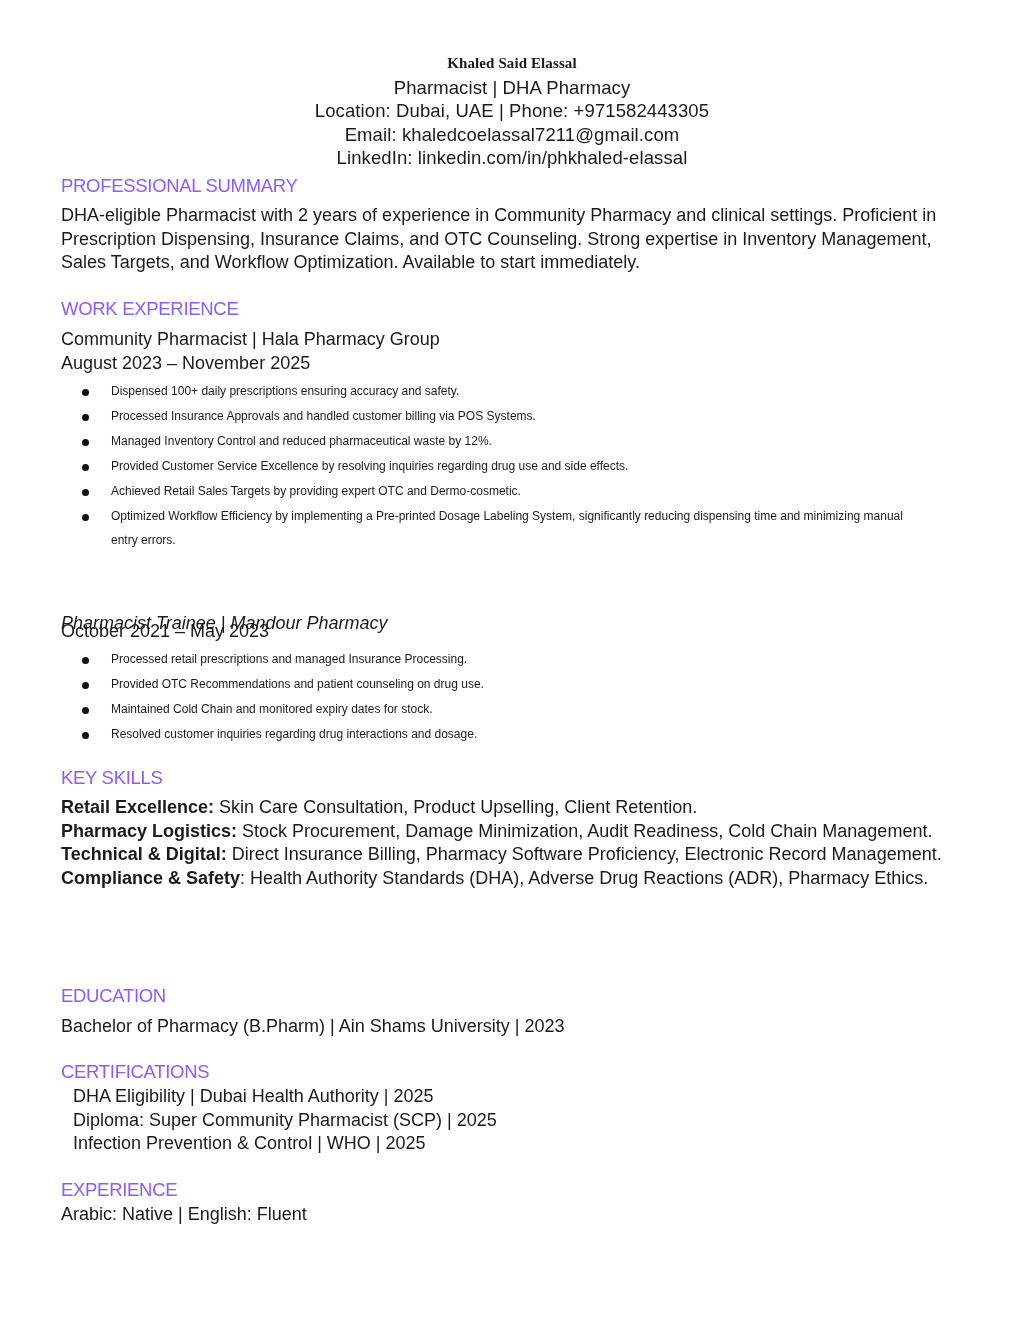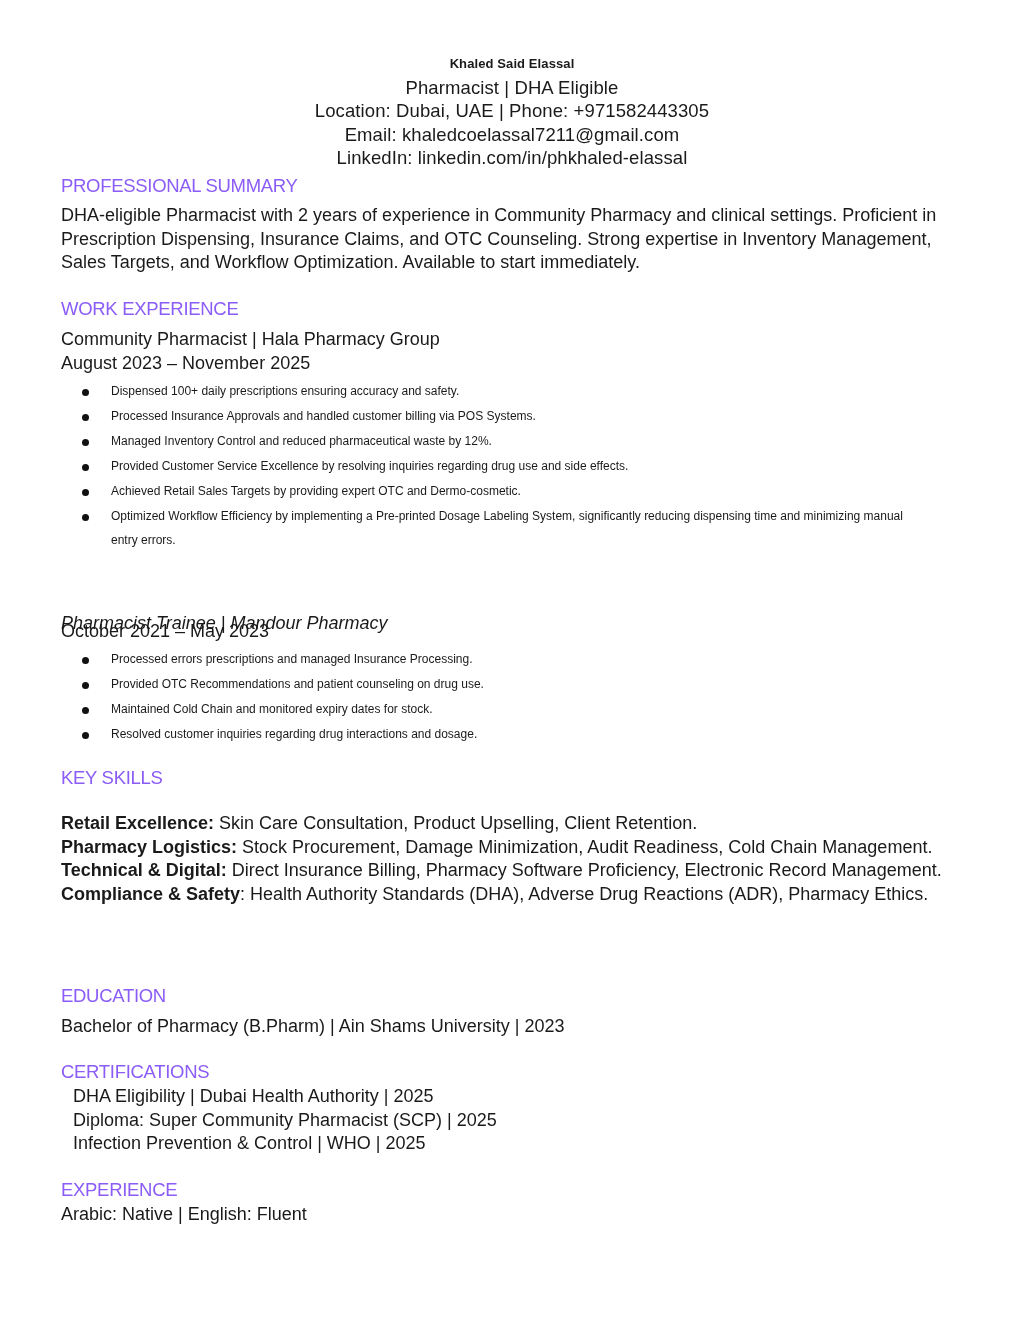--- a/index.html
+++ b/index.html
@@ -3,47 +3,47 @@
   <meta charset="utf-8">
   <style>
     html, body { margin: 0; padding: 0; background: #ffffff; }
     body {
       width: 1024px; height: 1320px; position: relative; overflow: hidden;
       font-family: "Liberation Sans", "DejaVu Sans", sans-serif;
       color: #1a1a1a;
     }
     .header { position: absolute; left: 0; top: 0; width: 1024px; text-align: center; }
     .header .line { font-size: 18.5px; line-height: 23.5px; letter-spacing: 0.1px; }
-    .header .name { font-weight: bold; font-size: 13px; }
+    .header .name { font-weight: bold; font-size: 15px; font-family: Liberation Serif, serif; }
     .section-title {
       position: absolute; left: 61px; font-size: 18.5px; font-weight: normal;
       color: #8b5cf6; letter-spacing: -0.3px; text-transform: none;
     }
     .para { position: absolute; left: 61px; width: 900px; font-size: 18px; line-height: 23.5px; }
     .job-title, .job-dates { position: absolute; left: 61px; font-size: 18px; line-height: 23.5px; }
     ul.bullets {
       position: absolute; left: 48px; width: 880px; margin: 4px; padding: 0;
       list-style: none; font-size: 12px; line-height: 23.5px;
     }
     ul.bullets li { position: relative; padding-left: 59px; margin: 0 0 1.5px 0; }
     ul.bullets li .dot {
       position: absolute; left: 30px; top: 9px; width: 7px; height: 7px;
       border-radius: 50%; background: #111;
     }
     .skill { font-size: 18px; line-height: 23.5px; }
     .skill b { font-weight: bold; }
-    .skills-block { position: absolute; left: 61px; width: 885px; margin-top: 16px; }
+    .skills-block { position: absolute; left: 61px; width: 885px; }
     .line-block { position: absolute; left: 61px; font-size: 18px; line-height: 23.5px; }
   </style>
 </head>
 <body>
 
 <div class="header" style="top:52px;">
   <div class="line name">Khaled Said Elassal</div>
-  <div class="line">Pharmacist | DHA Eligible</div>
+  <div class="line">Pharmacist | DHA Pharmacy</div>
   <div class="line">Location: Dubai, UAE | Phone: +971582443305</div>
   <div class="line">Email: khaledcoelassal7211@gmail.com</div>
   <div class="line">LinkedIn: linkedin.com/in/phkhaled-elassal</div>
 </div>
 
 <div class="section-title" style="top:175px;">PROFESSIONAL SUMMARY</div>
 <div class="para" style="top:204px; width:880px;">DHA-eligible Pharmacist with 2 years of experience in Community Pharmacy and clinical settings. Proficient in Prescription Dispensing, Insurance Claims, and OTC Counseling. Strong expertise in Inventory Management, Sales Targets, and Workflow Optimization. Available to start immediately.</div>
 
 <div class="section-title" style="top:298px;">WORK EXPERIENCE</div>
 
@@ -54,21 +54,21 @@
   <li><span class="dot"></span><span>Processed Insurance Approvals and handled customer billing via POS Systems.</span></li>
   <li><span class="dot"></span><span>Managed Inventory Control and reduced pharmaceutical waste by 12%.</span></li>
   <li><span class="dot"></span><span>Provided Customer Service Excellence by resolving inquiries regarding drug use and side effects.</span></li>
   <li><span class="dot"></span><span>Achieved Retail Sales Targets by providing expert OTC and Dermo-cosmetic.</span></li>
   <li><span class="dot"></span><span>Optimized Workflow Efficiency by implementing a Pre-printed Dosage Labeling System, significantly reducing dispensing time and minimizing manual entry errors.</span></li>
 </ul>
 
 <div class="job-title" style="top:612px;font-style:italic;">Pharmacist Trainee | Mandour Pharmacy</div>
 <div class="job-dates" style="top:620px;">October 2021 – May 2023</div>
 <ul class="bullets" style="top:644px;">
-  <li><span class="dot"></span><span>Processed errors prescriptions and managed Insurance Processing.</span></li>
+  <li><span class="dot"></span><span>Processed retail prescriptions and managed Insurance Processing.</span></li>
   <li><span class="dot"></span><span>Provided OTC Recommendations and patient counseling on drug use.</span></li>
   <li><span class="dot"></span><span>Maintained Cold Chain and monitored expiry dates for stock.</span></li>
   <li><span class="dot"></span><span>Resolved customer inquiries regarding drug interactions and dosage.</span></li>
 </ul>
 
 <div class="section-title" style="top:767px;">KEY SKILLS</div>
 <div class="skills-block" style="top:796px;">
   <div class="skill"><b>Retail Excellence:</b><span> Skin Care Consultation, Product Upselling, Client Retention.</span></div>
   <div class="skill"><b>Pharmacy Logistics:</b><span> Stock Procurement, Damage Minimization, Audit Readiness, Cold Chain Management.</span></div>
   <div class="skill"><b>Technical &amp; Digital:</b><span> Direct Insurance Billing, Pharmacy Software Proficiency, Electronic Record Management.</span></div>

